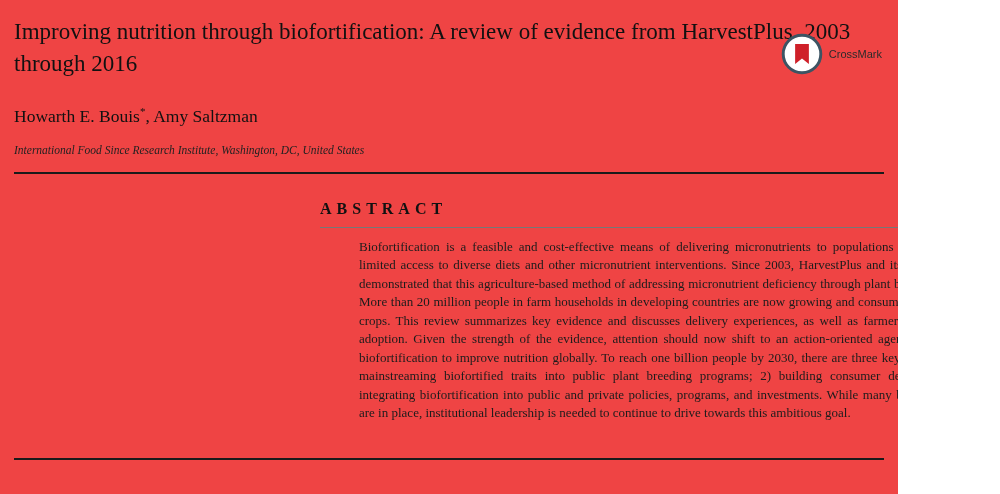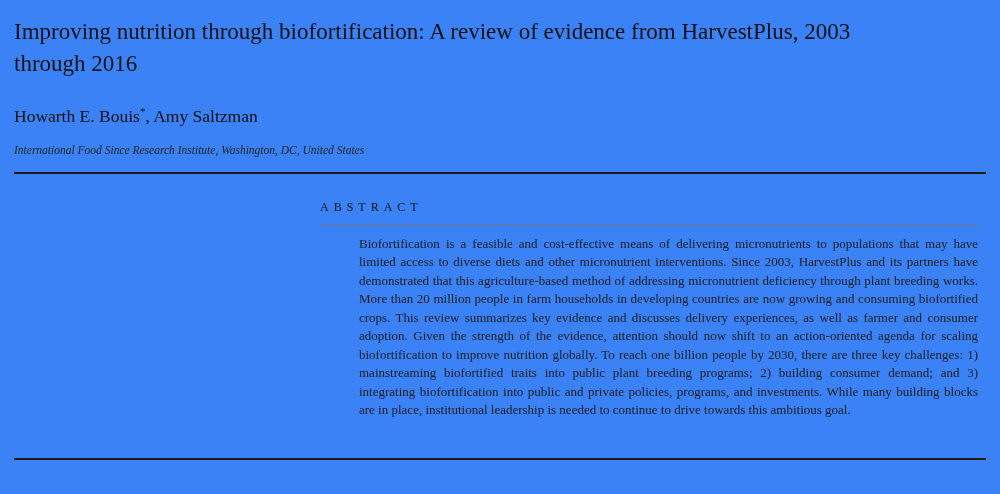--- a/index.html
+++ b/index.html
@@ -1,21 +1,21 @@
 <!DOCTYPE html>
 <html><head>
 <meta charset="utf-8">
 <style>
   * { margin: 0; padding: 0; box-sizing: border-box; }
   html, body { background: #ffffff; }
   .page {
     position: relative;
-    width: 1000px;
+    width: 898px;
     height: 494px;
-    background: #3b82f6;
+    background: #ef4444;
     font-family: "Liberation Serif", "DejaVu Serif", serif;
     color: #1a1a1a;
     overflow: hidden;
   }
   .title {
     position: absolute;
     left: 14px;
     top: 16px;
     width: 845px;
     font-size: 23px;
@@ -62,24 +62,24 @@
     height: 2px;
     background: #1a1a1a;
   }
   .abstract-col {
     position: absolute;
     left: 320px;
     top: 200px;
     width: 658px;
   }
   .abstract-heading {
-    font-size: 12px;
+    font-size: 16px;
     letter-spacing: 5px;
     color: #111111;
-    font-weight: 400;
+    font-weight: 700;
   }
   .abstract-rule {
     margin-top: 9px;
     height: 1px;
     background: #777777;
   }
   .abstract-text {
     margin-top: 10px;
     font-size: 13px;
     line-height: 1.42;
@@ -96,20 +96,29 @@
     background: #1a1a1a;
   }
 </style>
 </head>
 <body>
 
 <div class="page">
 
   <h1 class="title">Improving nutrition through biofortification: A review of evidence from HarvestPlus, 2003 through 2016</h1>
 
+  <div class="crossmark-badge">
+    <span>
+      <svg viewBox="0 0 48 48" aria-hidden="true">
+        <circle cx="24" cy="24" r="20.5" fill="#ffffff" stroke="#3d5463" stroke-width="3.2"></circle>
+        <path d="M16.5 13 h15 v22 l-7.5 -6 l-7.5 6 z" fill="#cf2029"></path>
+      </svg>
+    </span>
+    <span class="crossmark-label">CrossMark</span>
+  </div>
 
   <div class="authors"><span>Howarth E. Bouis</span><sup>*</sup><span>, </span><span>Amy Saltzman</span></div>
 
   <div class="affiliation">International Food Since Research Institute, Washington, DC, United States</div>
 
   <div class="rule-top"></div>
 
   <section class="abstract-col">
     <div class="abstract-heading">ABSTRACT</div>
     <div class="abstract-rule"></div>

